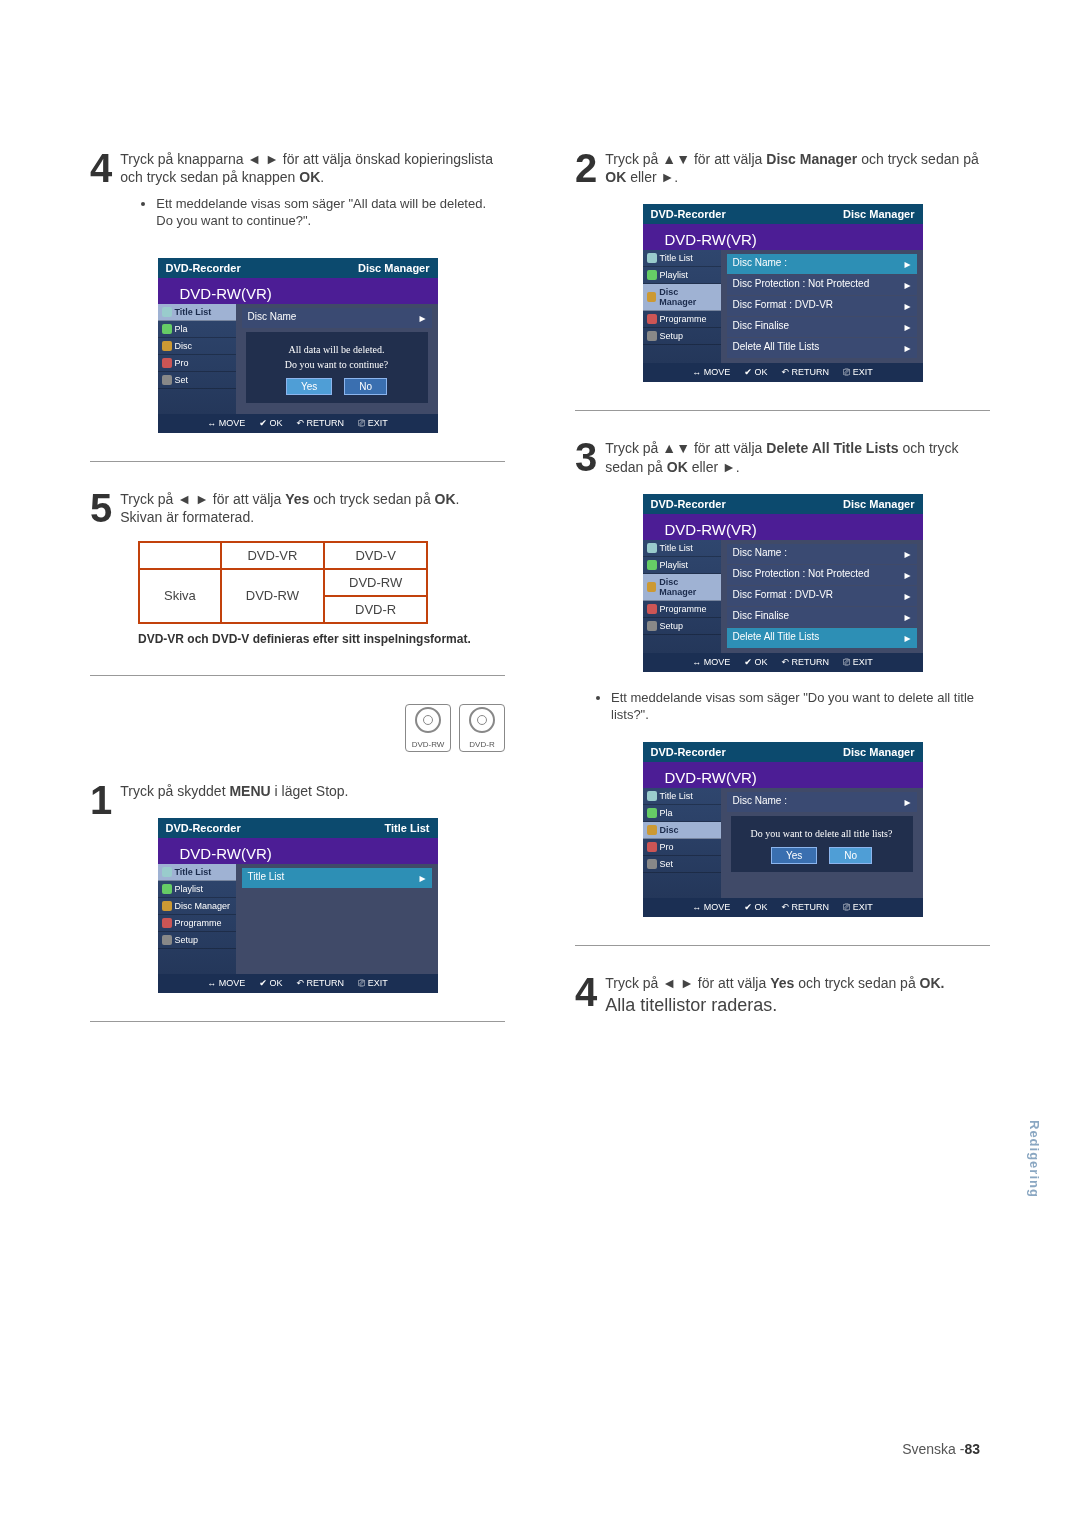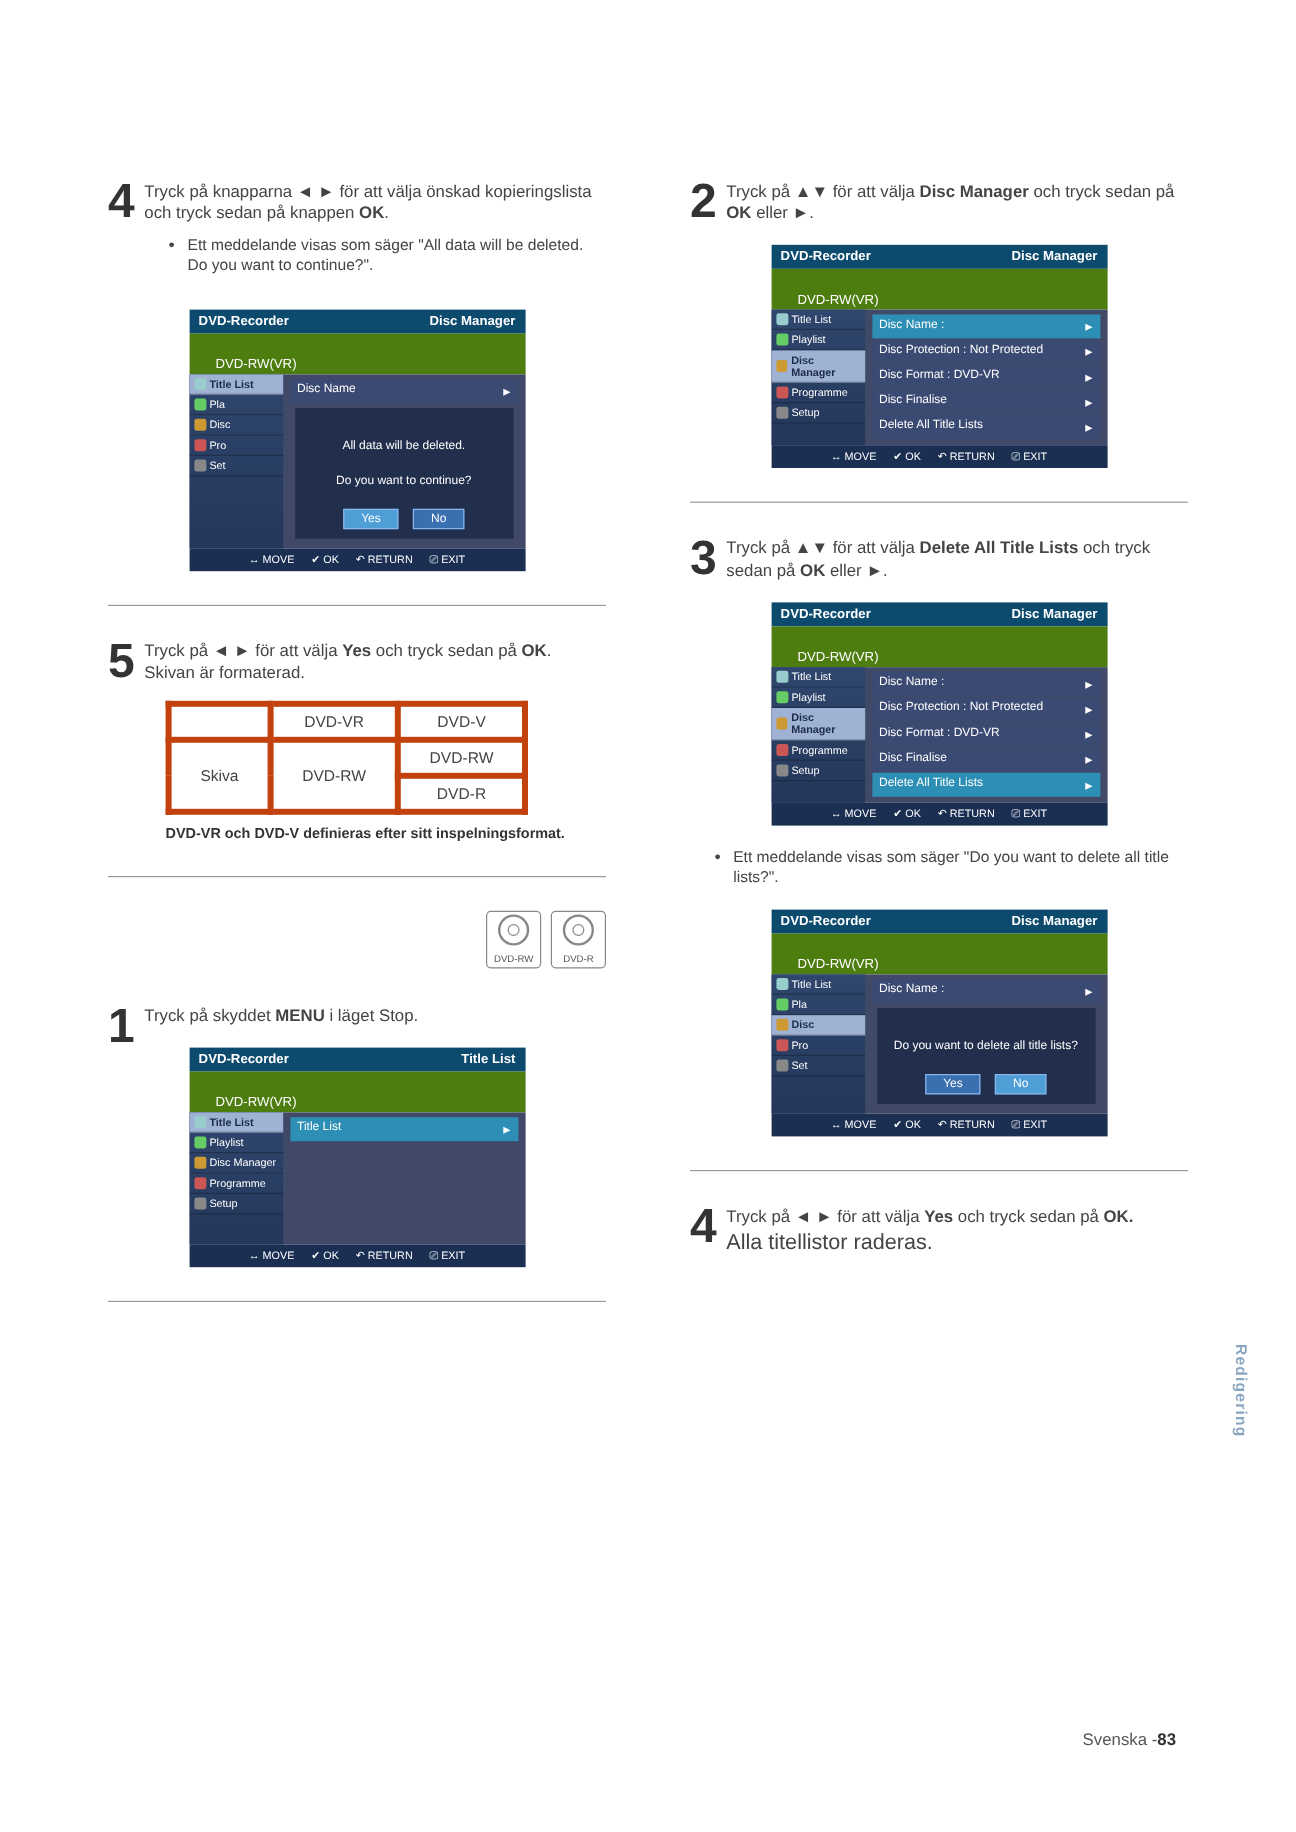--- a/index.html
+++ b/index.html
@@ -61,23 +61,23 @@
   }
   .osd-header {
     background: #0c4a6e;
     padding: 4px 8px;
     display: flex;
     justify-content: space-between;
     font-weight: bold;
     font-size: 11px;
   }
   .osd-sub {
-    background: #4d7c0f;
-    padding: 20px 8px 2px 22px;
-    font-size: 11px;
+    background: #4c1d95;
+    padding: 7px 8px 2px 22px;
+    font-size: 15px;
   }
   .osd-body {
     background: #404a68;
     display: flex;
     min-height: 110px;
   }
   .osd-side {
     width: 78px;
     background: linear-gradient(#2f466e,#24375a);
     font-size: 9px;
@@ -114,21 +114,21 @@
   }
   .osd-row.sel { background:#2d8fb5;}
   .osd-row .ar { font-size:12px; color:#fff;}
   .osd-dialog {
     background: rgba(30,45,75,.92);
     margin: 4px 4px;
     padding: 8px 6px;
     text-align: center;
     font-size:10px;
   }
-  .osd-dialog .drow{ margin:18px 0;}
+  .osd-dialog .drow{ margin:4px 0;font-family:Liberation Serif, serif;}
   .osd-btns { display:flex; justify-content:center; gap:12px; margin-top:8px;}
   .osd-btn {
     background:#3a6fb0; padding:2px 14px; border:1px solid #8cb5ee; font-size:10px;
   }
   .osd-btn.sel { background:#4f9ed6;}
   .osd-foot {
     background:#1b2f53;
     padding:4px 6px;
     display:flex;
     gap:14px;
@@ -136,21 +136,21 @@
     justify-content:center;
   }
   
   table.fmt {
     border-collapse: collapse;
     margin: 12px 0 0 48px;
     font-size: 13px;
     color:#444;
   }
   table.fmt td {
-    border:5px solid #c2410c;
+    border:2px solid #c2410c;
     padding:5px 24px;
     text-align:center;
   }
   .table-note {
     font-size:12px;
     font-weight:bold;
     color:#333;
     margin:8px 0 0 48px;
     line-height:1.3;
   }

